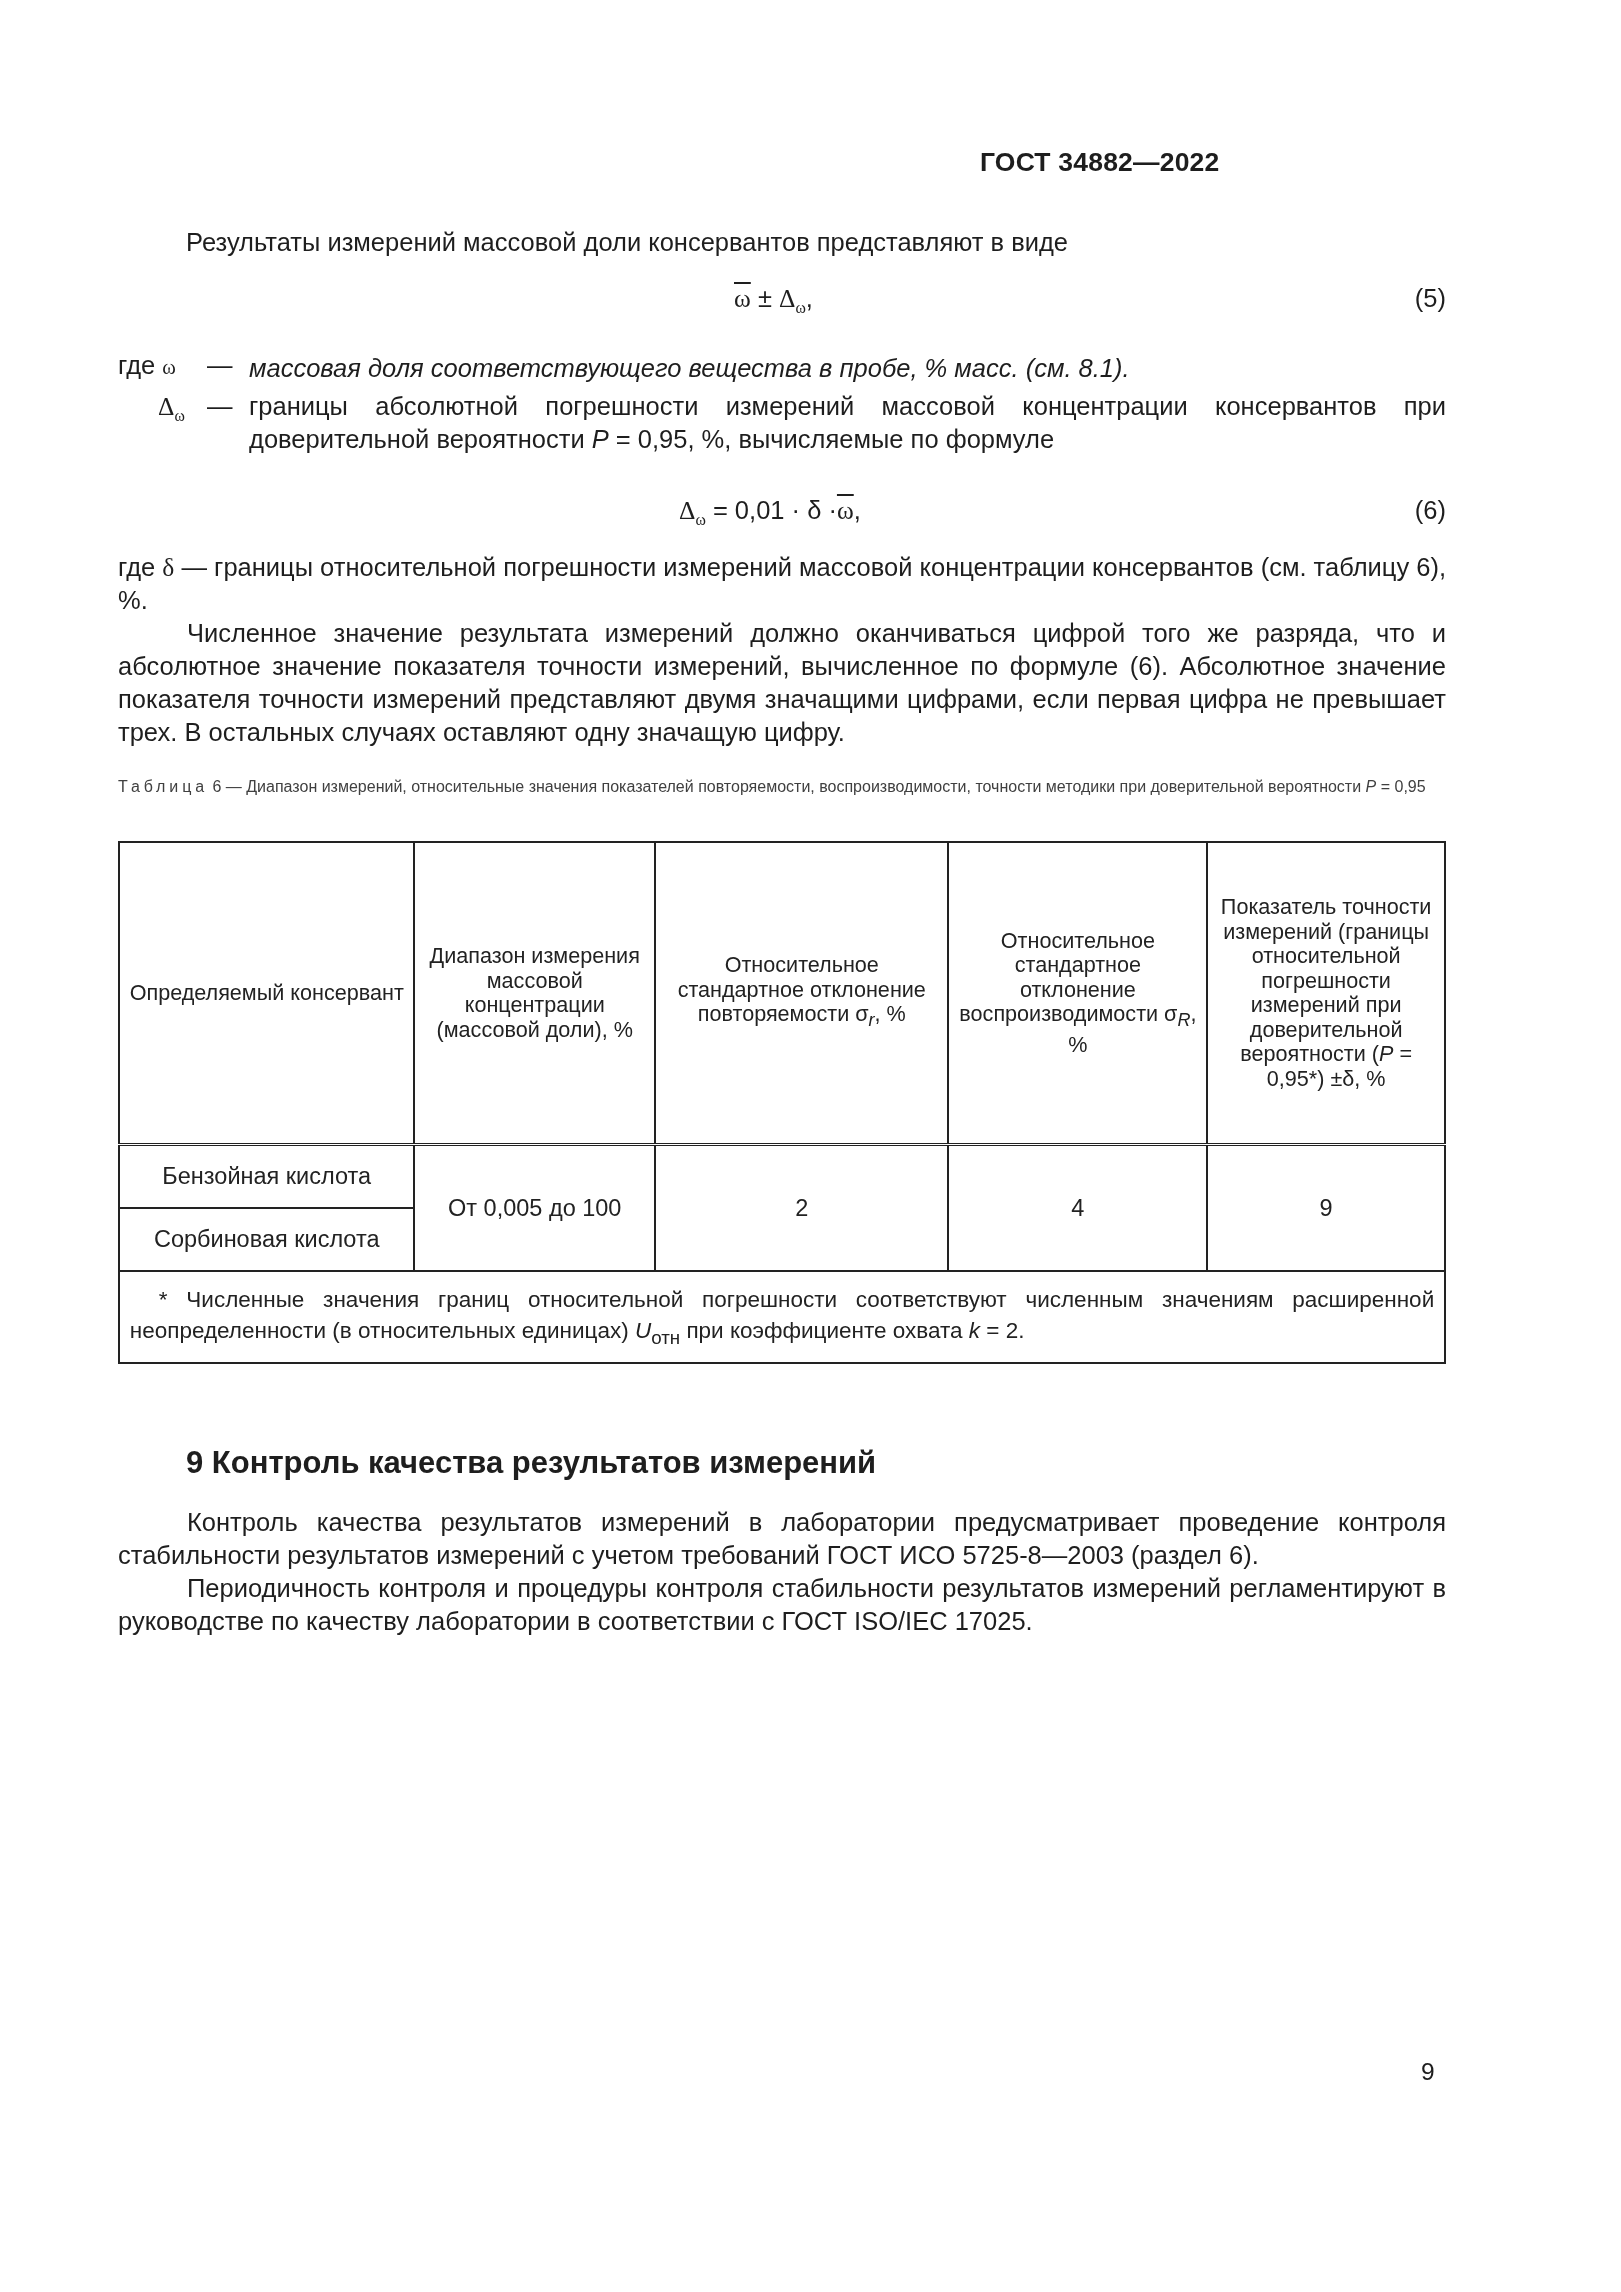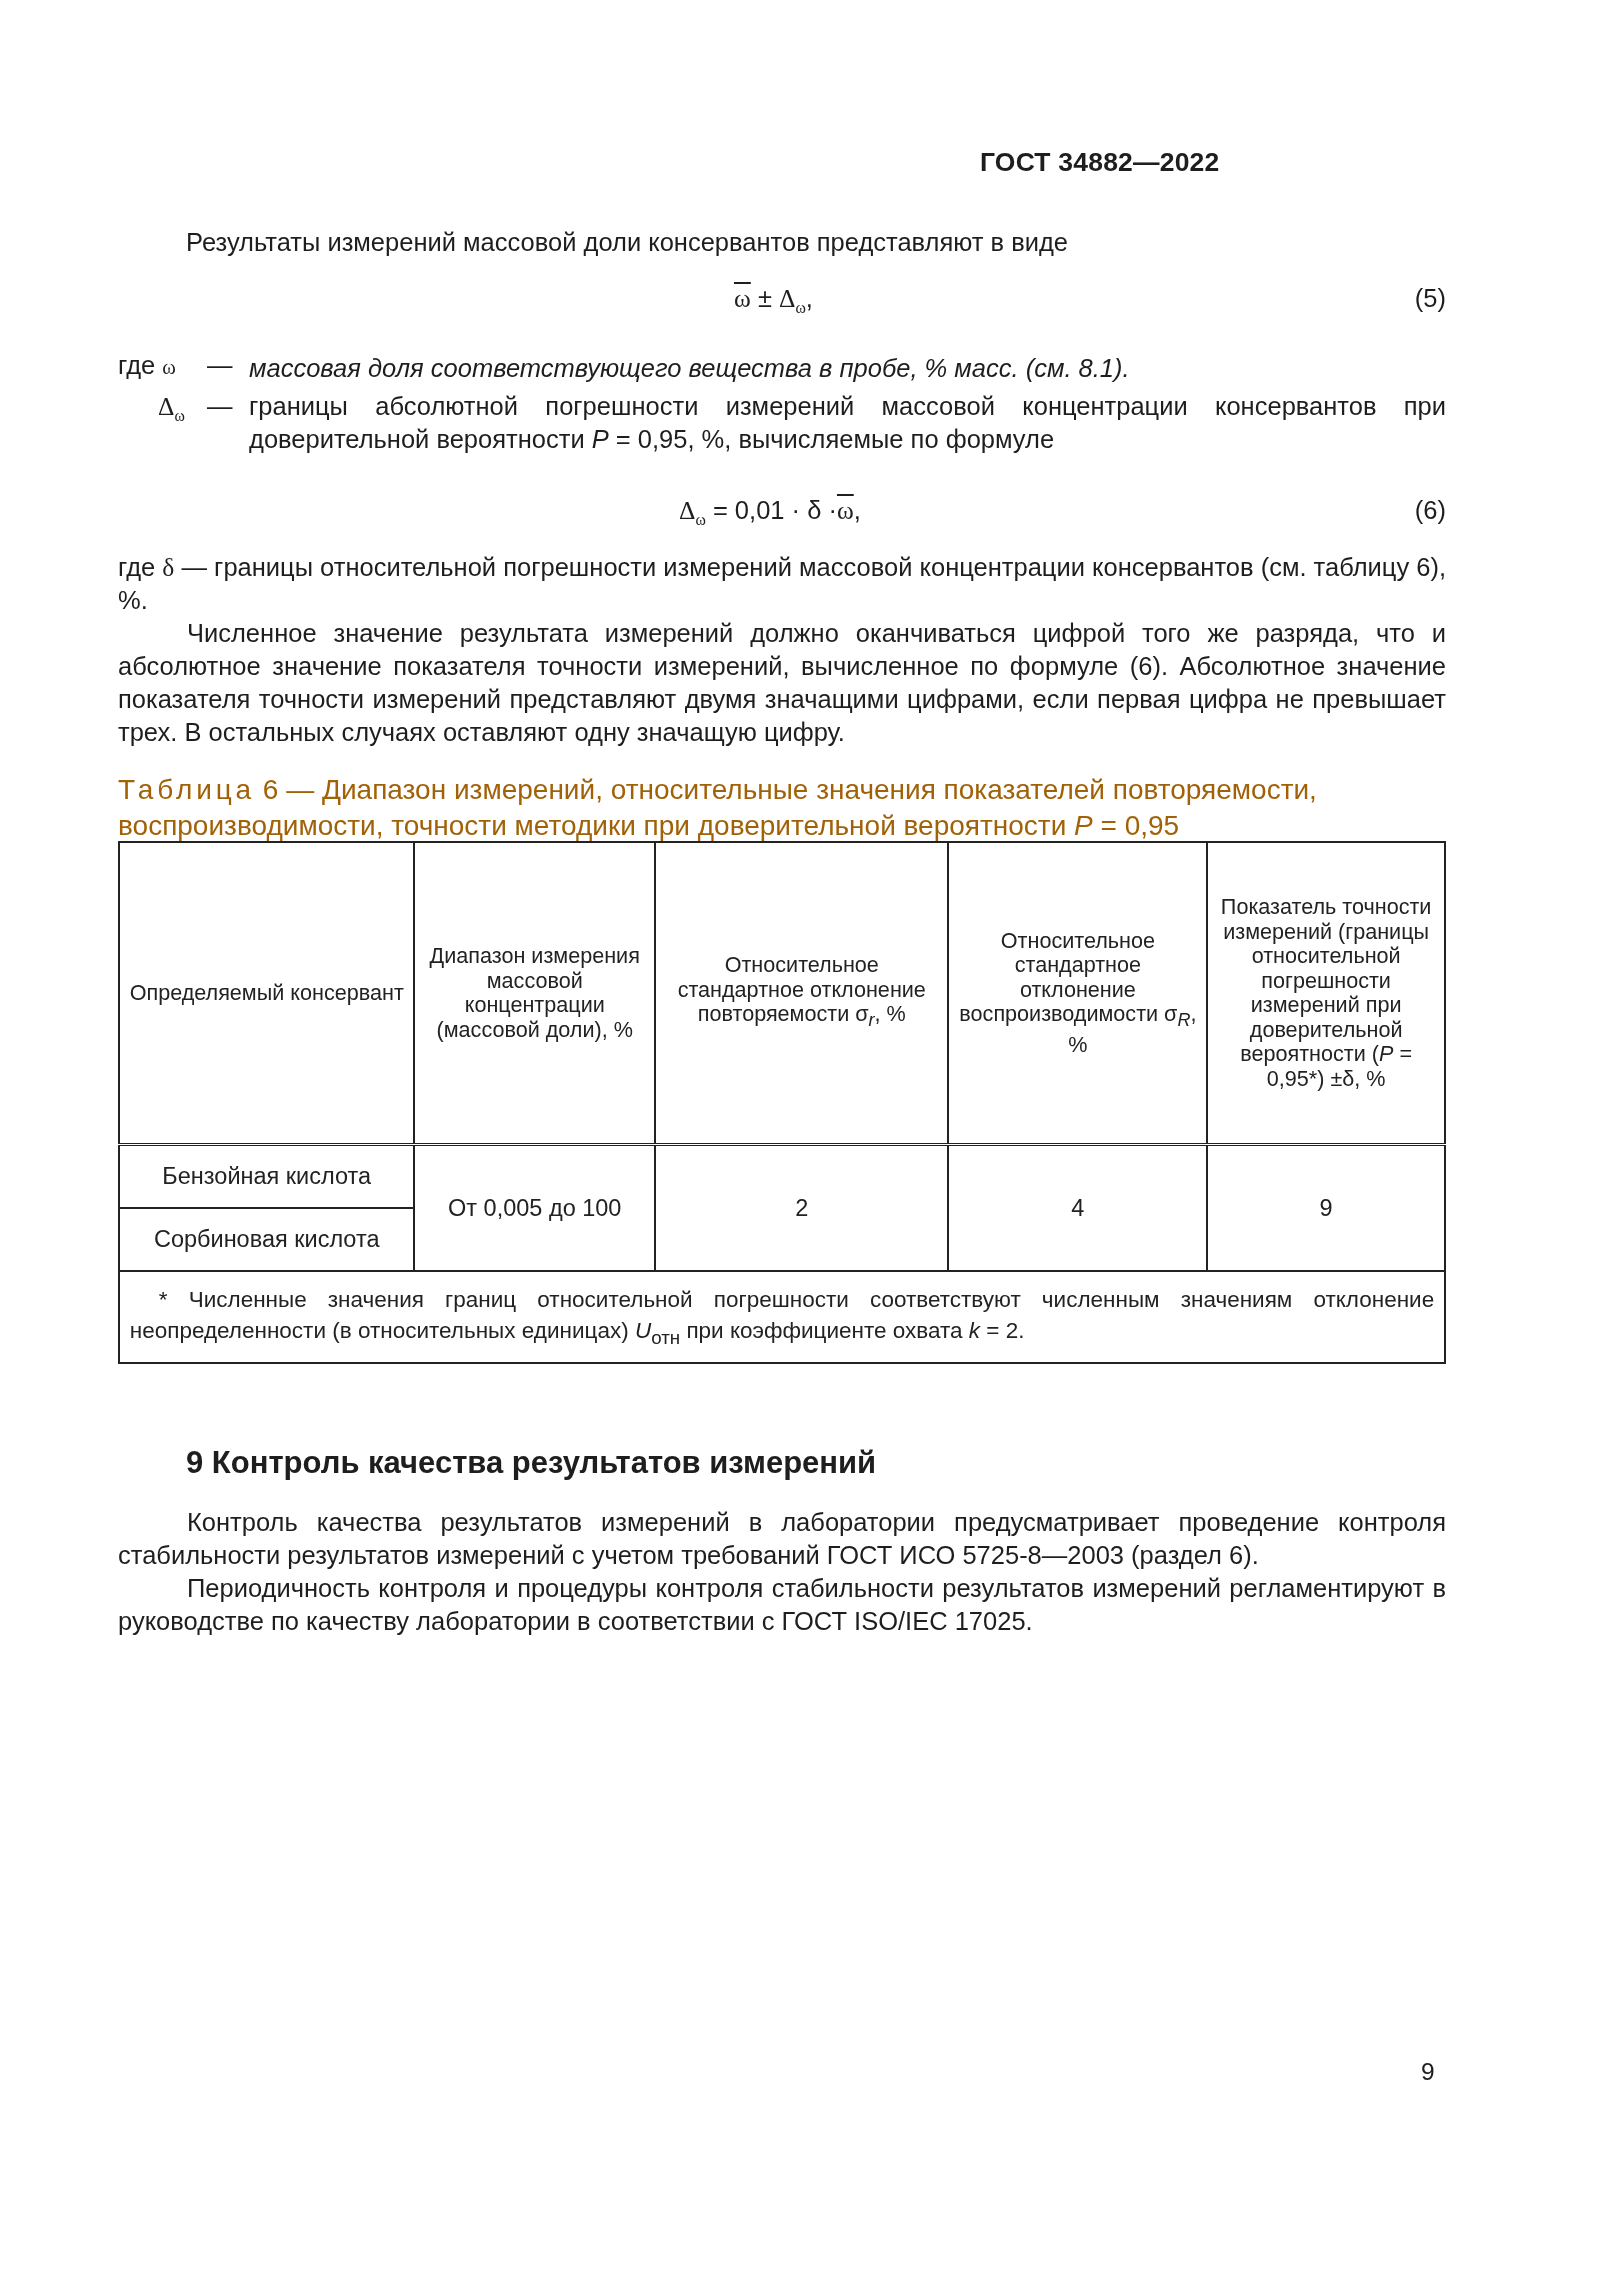--- a/index.html
+++ b/index.html
@@ -74,21 +74,21 @@
   </div>
   <span class="eqnum">(6)</span>
 </div>
 
 <div class="abs txt justify" style="left:118px; top:551px; width:1328px;">
   <span>где</span> <span class="serif">δ</span><span> — границы относительной погрешности измерений массовой концентрации консервантов (см. таблицу 6), %.</span>
 </div>
 
 <div class="abs txt justify" style="left:118px; top:617px; width:1328px; text-indent:69px;">Численное значение результата измерений должно оканчиваться цифрой того же разряда, что и абсолютное значение показателя точности измерений, вычисленное по формуле (6). Абсолютное значение показателя точности измерений представляют двумя значащими цифрами, если первая цифра не превышает трех. В остальных случаях оставляют одну значащую цифру.</div>
 
-<div class="abs" style="left:118px; top:772px; width:1328px; font-size:28px; line-height:36px; color:#a16207;">
+<div class="abs" style="left:118px; top:772px; width:1328px; font-size:16px; line-height:29px; color:#404040;">
   <span style="letter-spacing:3.9px;">Таблица</span><span> 6 — Диапазон измерений, относительные значения показателей повторяемости, воспроизводимости, точности методики при доверительной вероятности </span><span class="ital">P</span><span> = 0,95</span>
 </div>
 
 <table class="t6">
   <colgroup>
     <col style="width:296px">
       <col style="width:241px">
       <col style="width:294px">
       <col style="width:259px">
       <col style="width:238px">
@@ -106,21 +106,21 @@
     <td rowspan="2">От 0,005 до 100</td>
     <td rowspan="2">2</td>
     <td rowspan="2">4</td>
     <td rowspan="2">9</td>
   </tr>
   <tr class="data">
     <td>Сорбиновая кислота</td>
   </tr>
   <tr class="note">
     <td colspan="5">
-      <span style="padding-left:29px;">*  Численные значения границ относительной погрешности соответствуют численным значениям отклонение неопределенности (в относительных единицах) </span><span class="ital">U</span><sub>отн</sub><span> при коэффициенте охвата </span><span class="ital">k</span><span> = 2.</span>
+      <span style="padding-left:29px;">*  Численные значения границ относительной погрешности соответствуют численным значениям расширенной неопределенности (в относительных единицах) </span><span class="ital">U</span><sub>отн</sub><span> при коэффициенте охвата </span><span class="ital">k</span><span> = 2.</span>
     </td>
   </tr>
 </tbody>
   </table>
 
 <div class="abs section-title">9  Контроль качества результатов измерений</div>
 
 <div class="abs txt justify" style="left:118px; top:1506px; width:1328px; text-indent:69px;">Контроль качества результатов измерений в лаборатории предусматривает проведение контроля стабильности результатов измерений с учетом требований ГОСТ ИСО 5725-8—2003 (раздел 6).</div>
 <div class="abs txt justify" style="left:118px; top:1572px; width:1328px; text-indent:69px;">Периодичность контроля и процедуры контроля стабильности результатов измерений регламентируют в руководстве по качеству лаборатории в соответствии с ГОСТ ISO/IEC 17025.</div>
 

